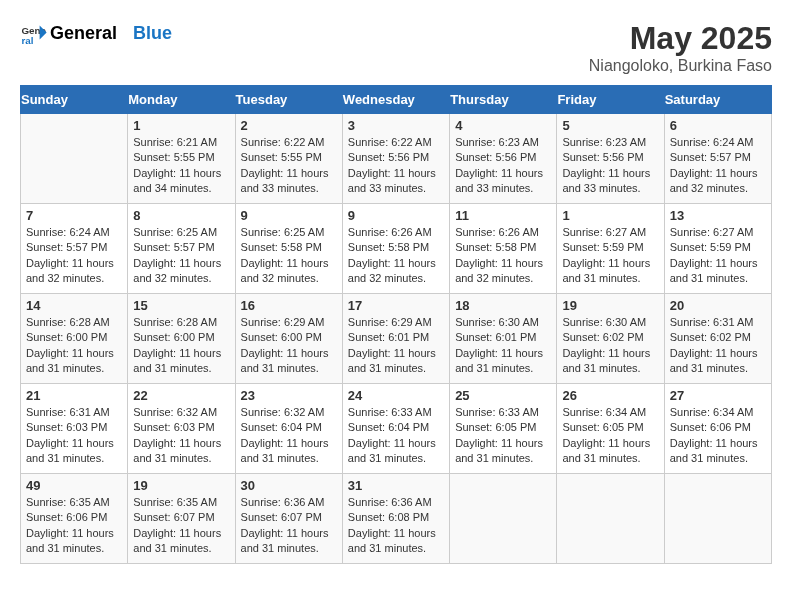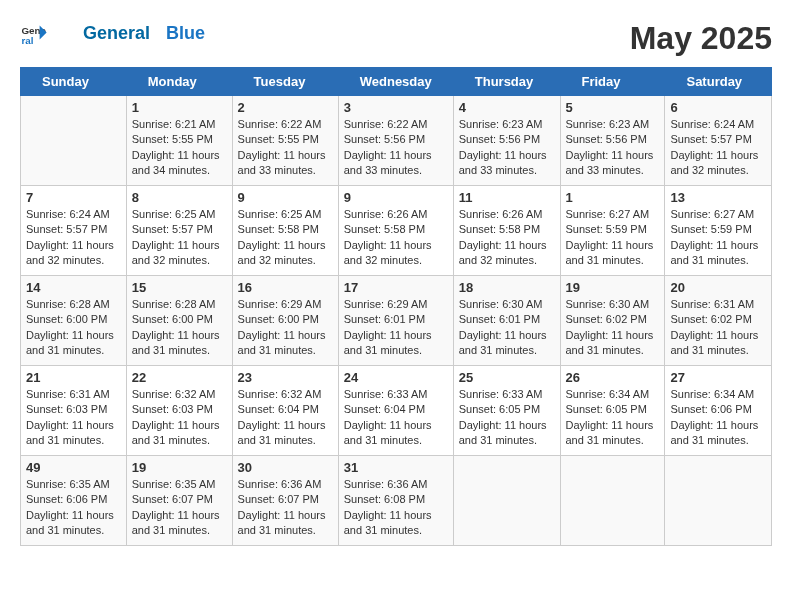--- a/index.html
+++ b/index.html
@@ -38,21 +38,21 @@
       color: #555;
     }
     table {
       width: 100%;
       border-collapse: collapse;
       font-size: 11px;
     }
     thead tr th {
       background-color: #2a6db5;
       color: white;
-      padding: 6px 21px;
+      padding: 6px 0;
       text-align: left;
       font-size: 13px;
       font-weight: bold;
       border: 1px solid #2a6db5;
     }
     tbody tr td {
       border: 1px solid #ccc;
       padding: 4px 5px;
       vertical-align: top;
       width: calc(100% / 7);
@@ -85,26 +85,27 @@
 
 <div class="header">
   <div class="logo">
     <svg class="logo-icon" viewBox="0 0 40 40">
       <text x="2" y="20" font-size="14" font-weight="bold" fill="#333">Gene</text>
       <text x="2" y="34" font-size="14" font-weight="bold" fill="#1a75c4">ral</text>
       <polygon points="28,8 38,18 28,28" fill="#1a75c4"></polygon>
     </svg>
     <div>
       <div style="font-size:18px; font-weight:bold; color:#333; line-height:1.1;">
-        <span style="color:#0369a1;margin-left:33px;">General</span><span style="color:#1a75c4;margin-left:16px;">Blue</span>
+        <span style="color:#000000;">General</span><span style="color:#1a75c4;margin-left:16px;">Blue</span>
       </div>
     </div>
   </div>
   <div class="title-block">
     <div class="month-title">May 2025</div>
+    <div class="subtitle">Niangoloko, Burkina Faso</div>
   </div>
 </div>
 
 <table>
   <thead>
     <tr>
     <th>Sunday</th>
         <th>Monday</th>
         <th>Tuesday</th>
         <th>Wednesday</th>

